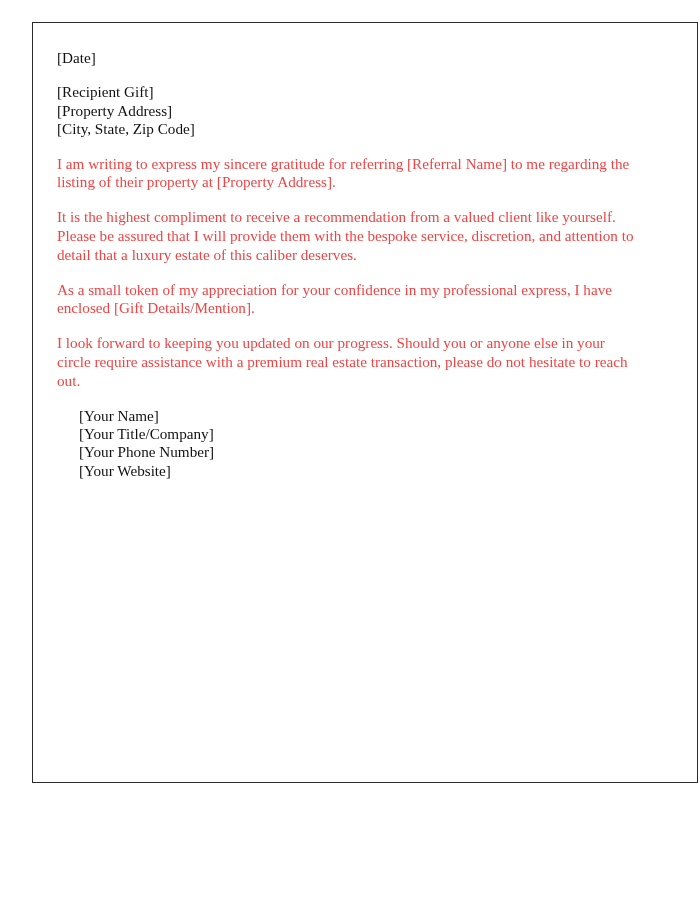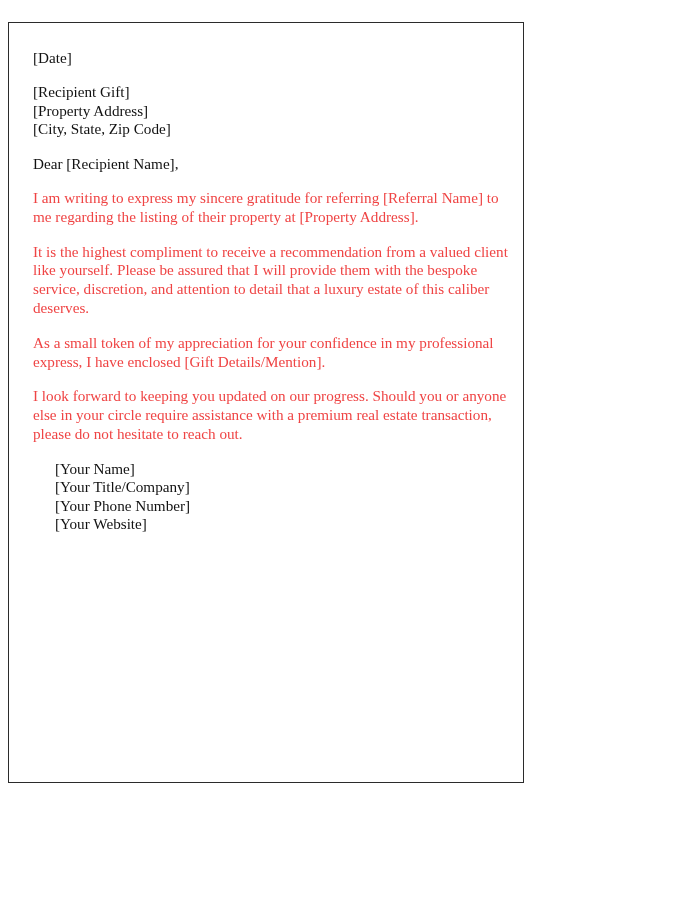--- a/index.html
+++ b/index.html
@@ -19,23 +19,23 @@
   .page-canvas {
     position: relative;
     width: 700px;
     height: 900px;
     background: #ffffff;
     box-sizing: border-box;
   }
 
   .letter-sheet {
     position: absolute;
-    left: 8px;
+    left: 32px;
     top: 22px;
-    width: 516px;
+    width: 666px;
     height: 761px;
     box-sizing: border-box;
     border: 1.5px solid #2b2b2b;
     background: #ffffff;
   }
 
   .letter-body {
     box-sizing: border-box;
     padding: 26px 12px 0 24px;
     width: 100%;
@@ -79,23 +79,20 @@
       <div class="block">
         <span class="line">[Date]</span>
       </div>
 
       <div class="block">
         <span class="line">[Recipient Gift]</span>
         <span class="line">[Property Address]</span>
         <span class="line">[City, State, Zip Code]</span>
       </div>
 
-      <div class="block">
-        <span class="line">Dear [Recipient Name],</span>
-      </div>
 
       <p class="para">I am writing to express my sincere gratitude for referring [Referral Name] to me regarding the listing of their property at [Property Address].</p>
       <p class="para">It is the highest compliment to receive a recommendation from a valued client like yourself. Please be assured that I will provide them with the bespoke service, discretion, and attention to detail that a luxury estate of this caliber deserves.</p>
       <p class="para">As a small token of my appreciation for your confidence in my professional express, I have enclosed [Gift Details/Mention].</p>
       <p class="para">I look forward to keeping you updated on our progress. Should you or anyone else in your circle require assistance with a premium real estate transaction, please do not hesitate to reach out.</p>
 
 
       <div class="block">
         <span class="line">[Your Name]</span>
         <span class="line">[Your Title/Company]</span>

